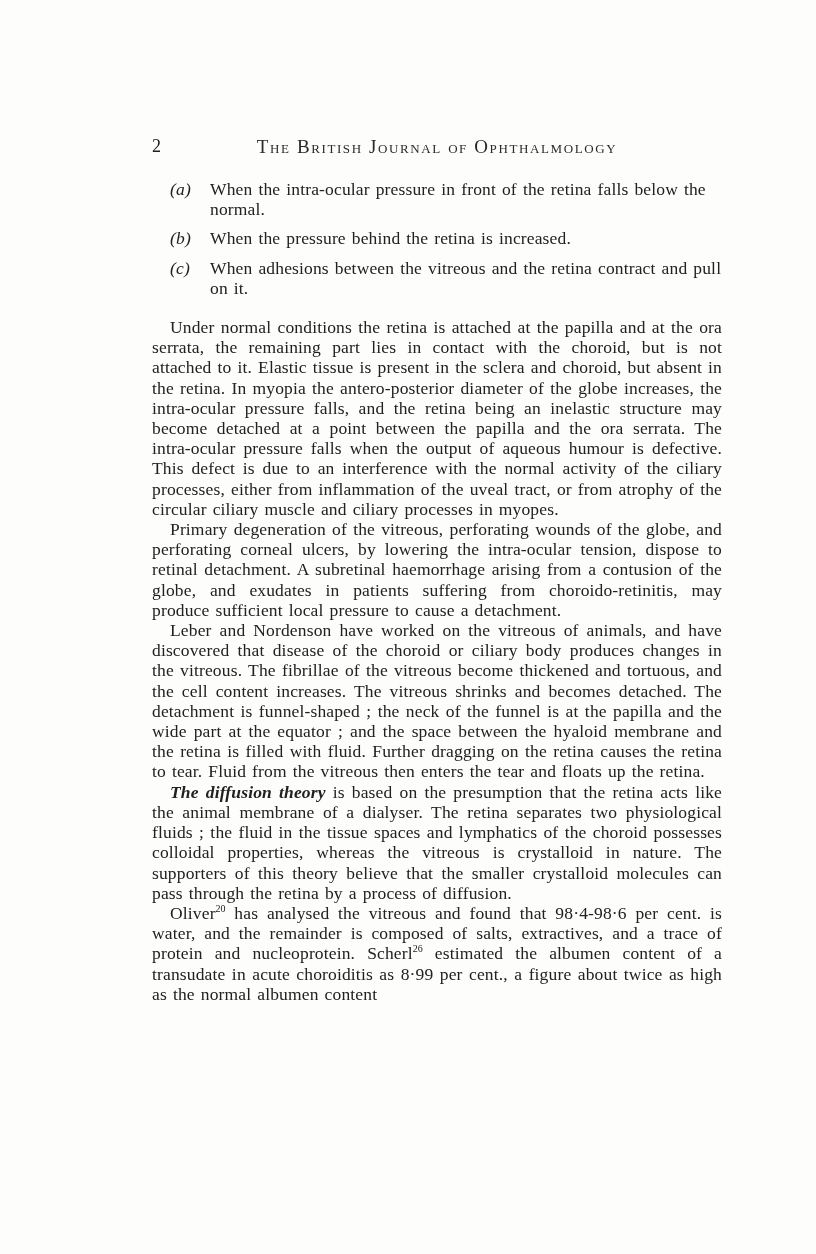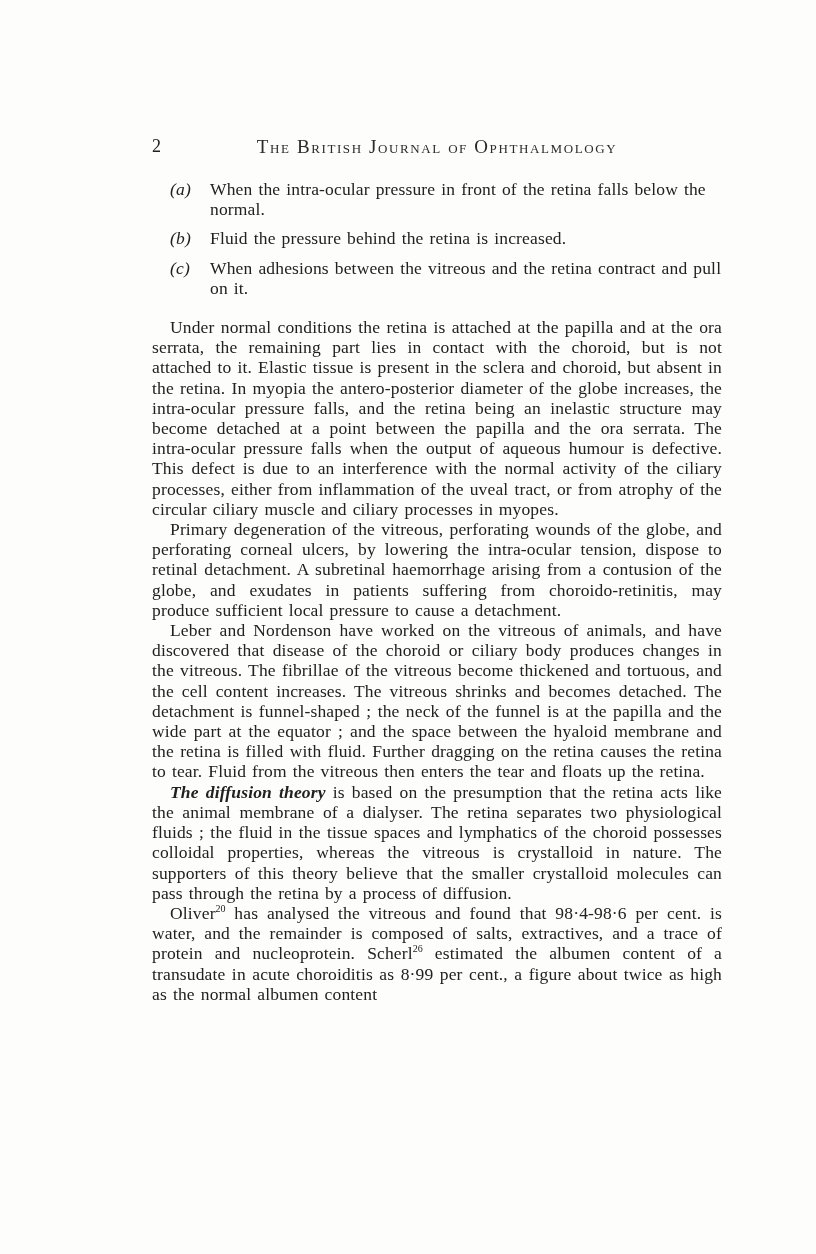--- a/index.html
+++ b/index.html
@@ -94,21 +94,21 @@
       <span class="journal-title">The British Journal of Ophthalmology</span>
     </div>
 
     <div class="list">
         <div class="list-item">
           <span class="list-label">(a)</span>
           <span class="list-text">When the intra-ocular pressure in front of the retina falls below the normal.</span>
         </div>
         <div class="list-item">
           <span class="list-label">(b)</span>
-          <span class="list-text">Fluid the pressure behind the retina is increased.</span>
+          <span class="list-text">When the pressure behind the retina is increased.</span>
         </div>
         <div class="list-item">
           <span class="list-label">(c)</span>
           <span class="list-text">When adhesions between the vitreous and the retina contract and pull on it.</span>
         </div>
       </div>
 
     <div class="paragraphs">
         <p><span>Under normal conditions the retina is attached at the papilla and at the ora serrata, the remaining part lies in contact with the choroid, but is not attached to it. Elastic tissue is present in the sclera and choroid, but absent in the retina. In myopia the antero-posterior diameter of the globe increases, the intra-ocular pressure falls, and the retina being an inelastic structure may become detached at a point between the papilla and the ora serrata. The intra-ocular pressure falls when the output of aqueous humour is defective. This defect is due to an interference with the normal activity of the ciliary processes, either from inflammation of the uveal tract, or from atrophy of the circular ciliary muscle and ciliary processes in myopes.</span></p>
         <p><span>Primary degeneration of the vitreous, perforating wounds of the globe, and perforating corneal ulcers, by lowering the intra-ocular tension, dispose to retinal detachment. A subretinal haemorrhage arising from a contusion of the globe, and exudates in patients suffering from choroido-retinitis, may produce sufficient local pressure to cause a detachment.</span></p>

